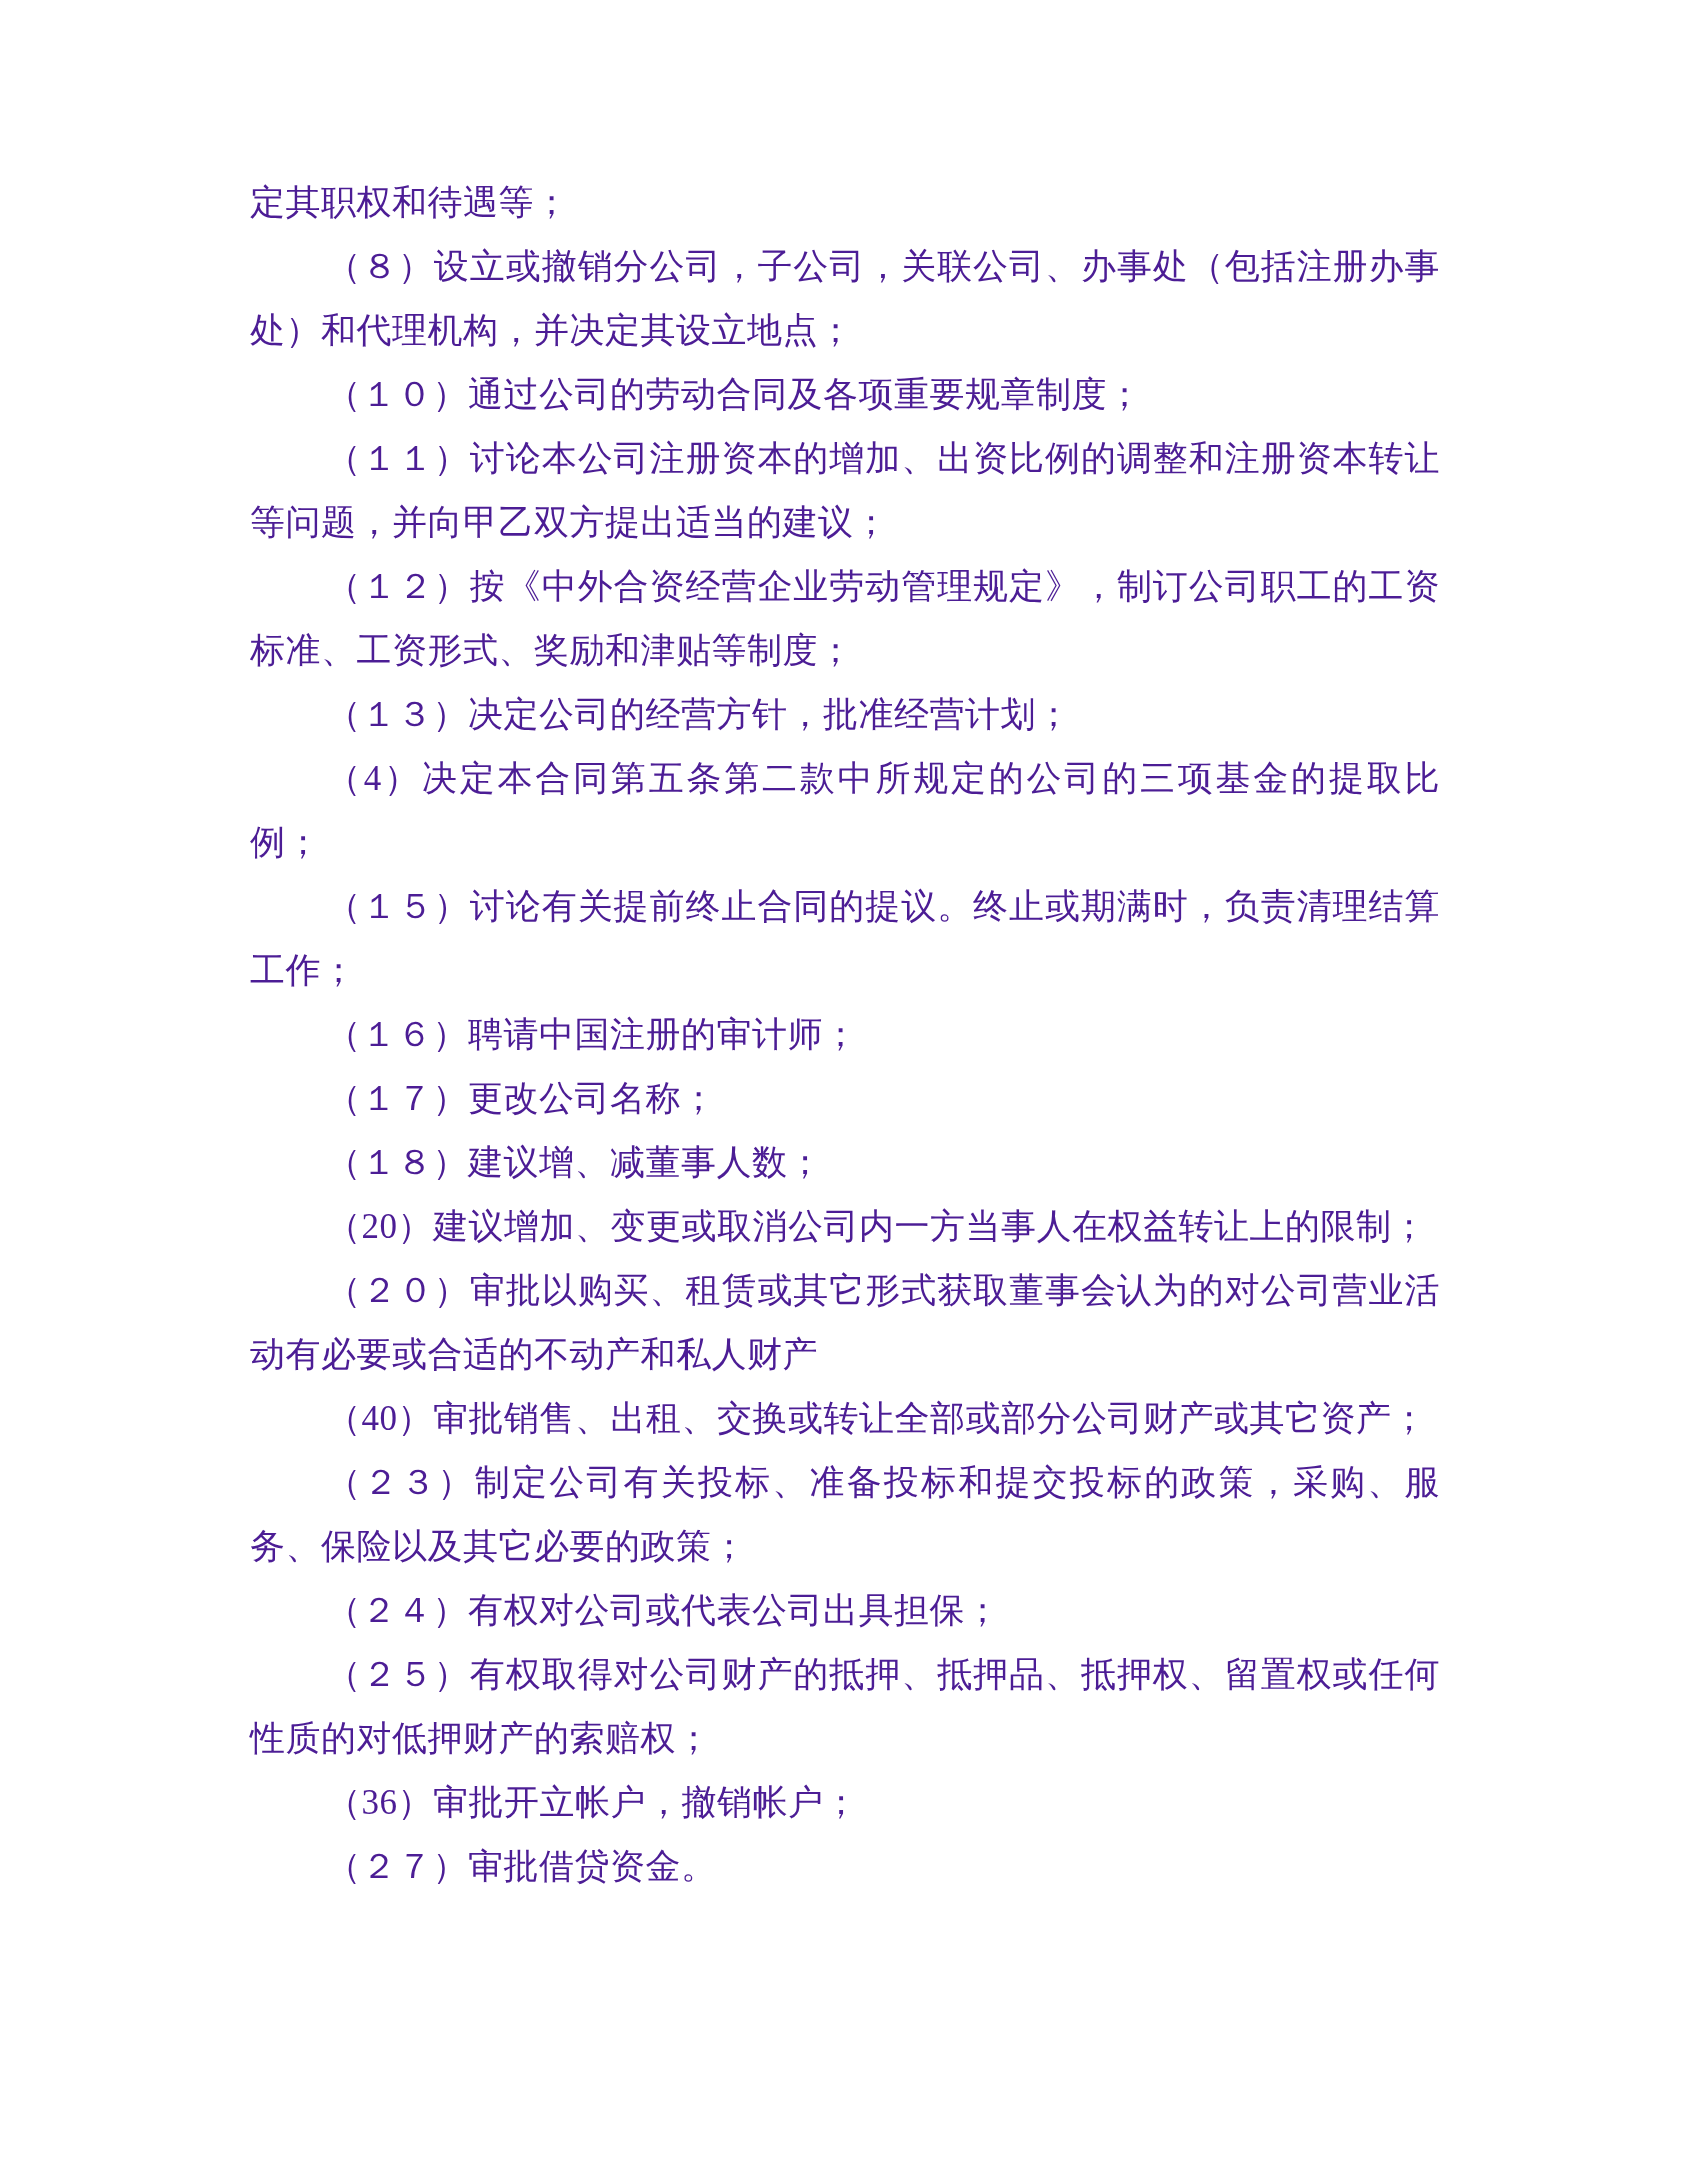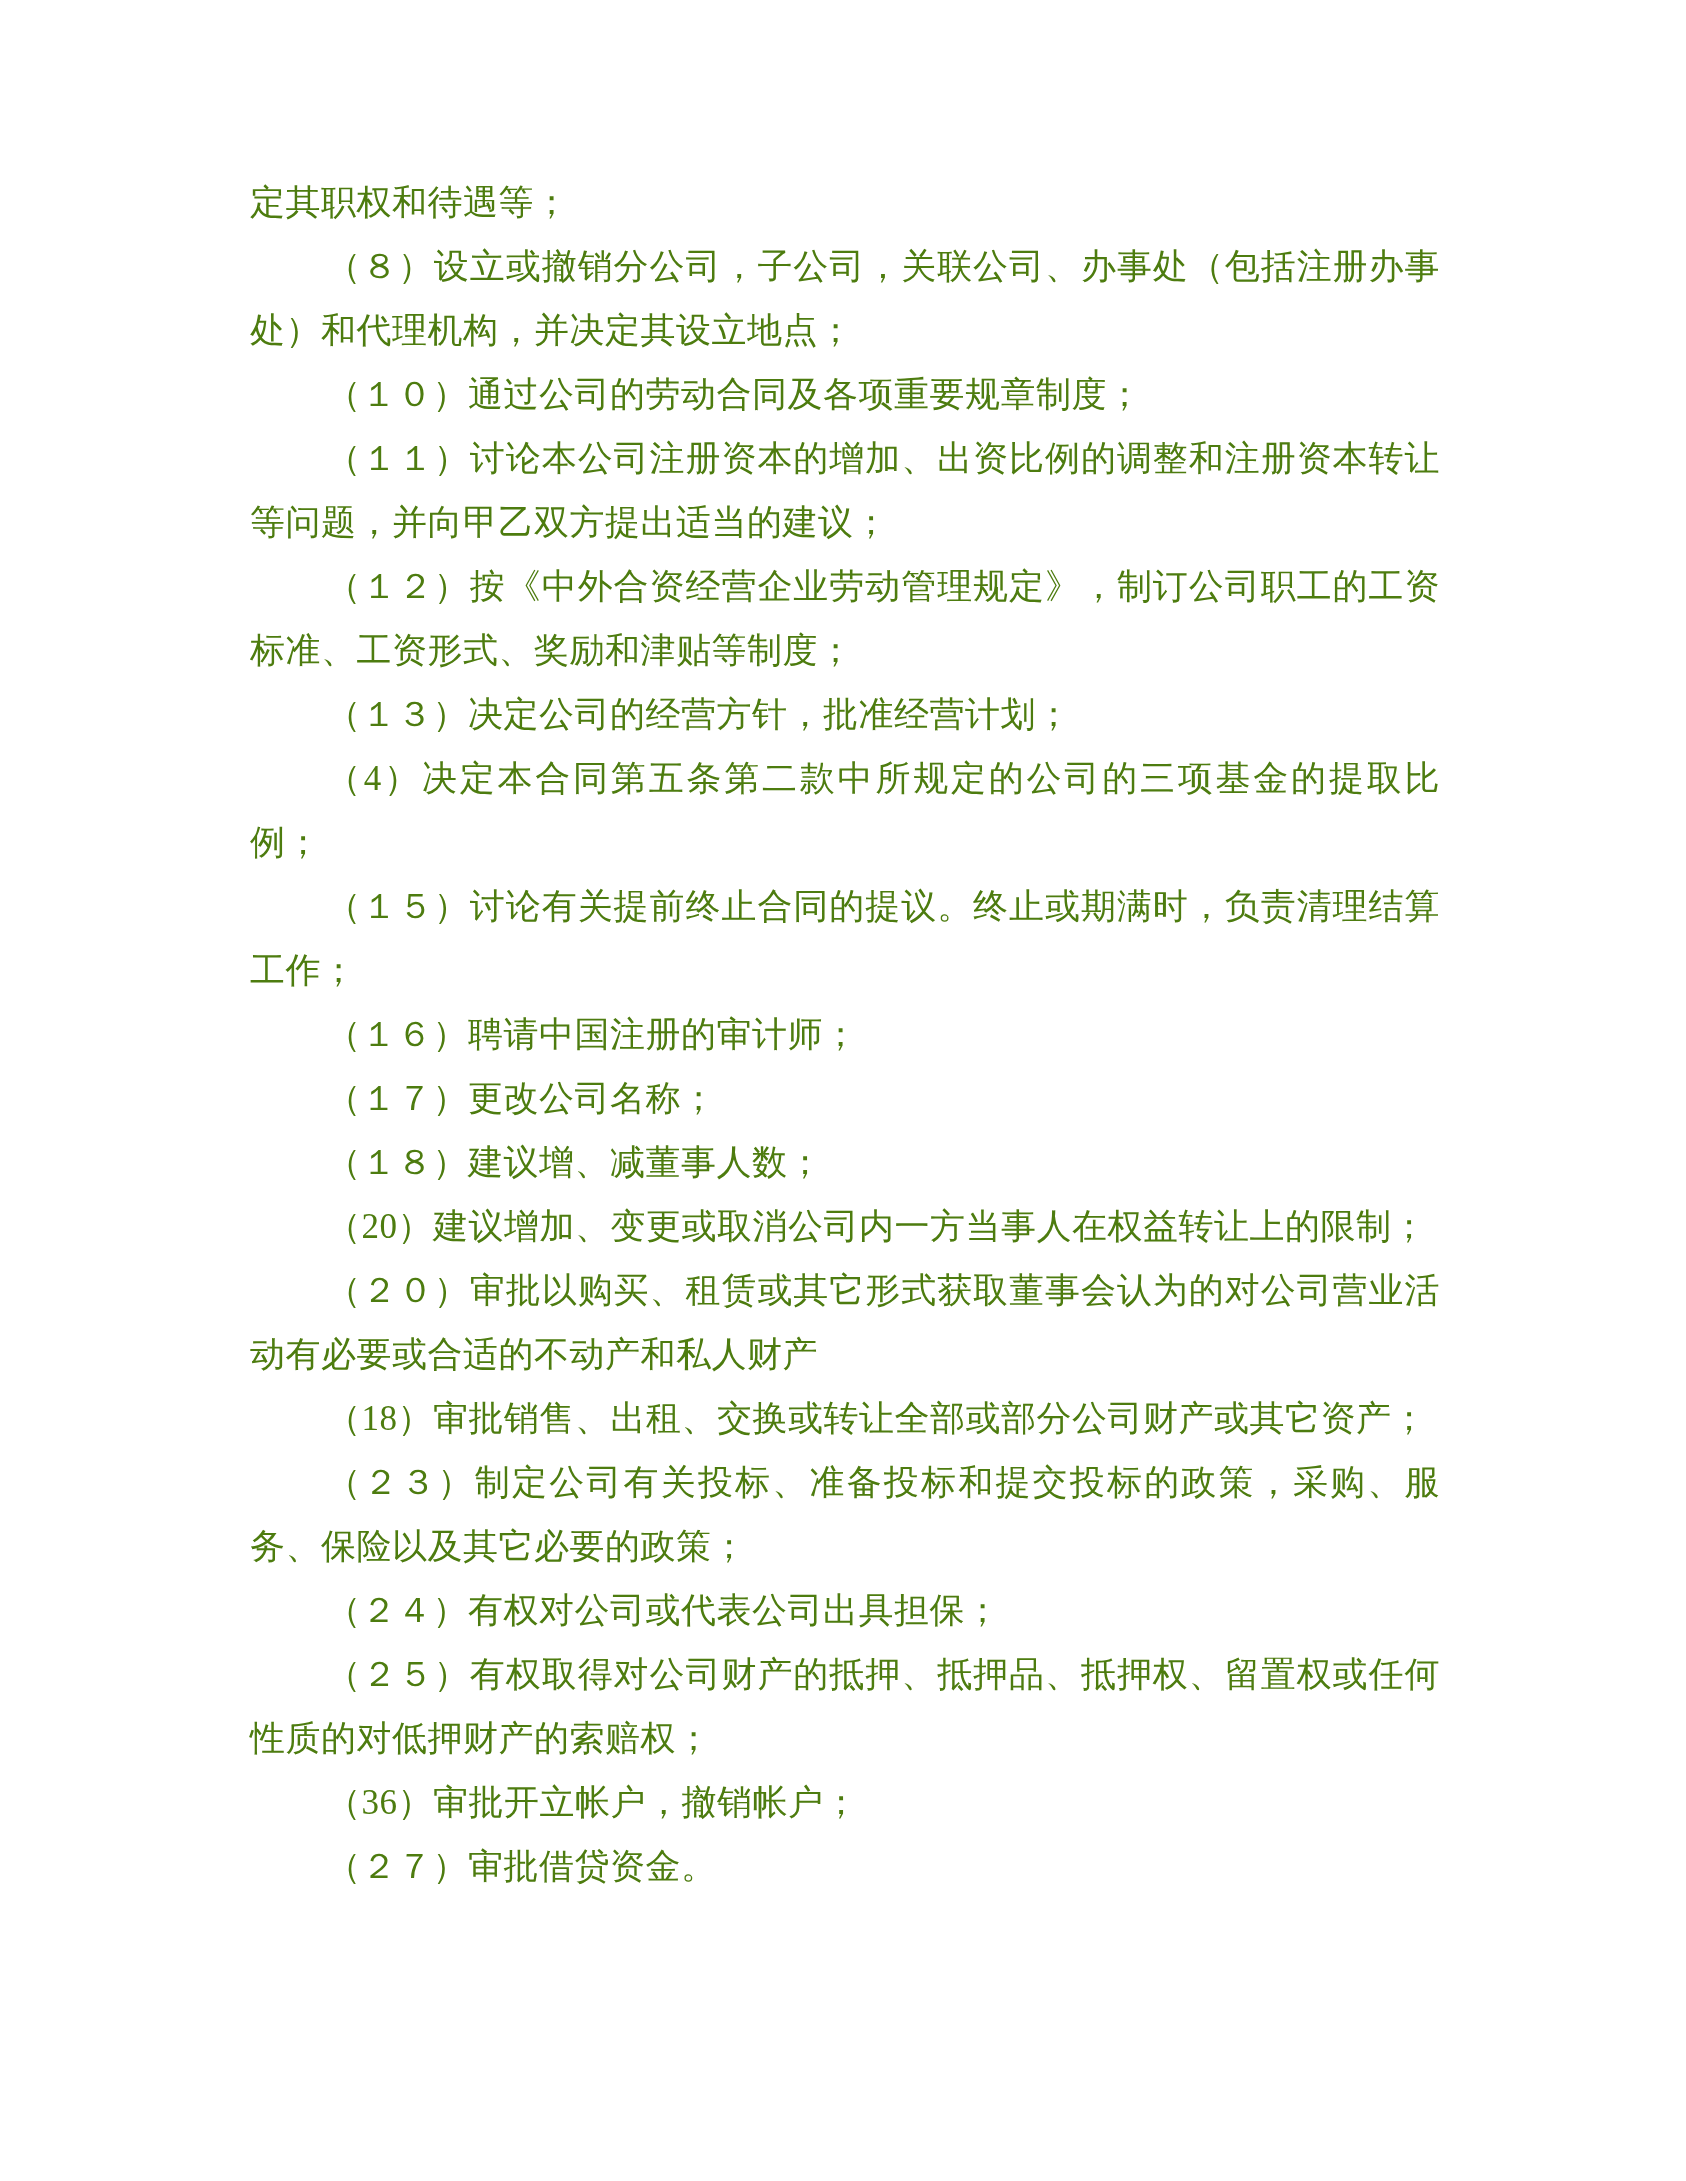--- a/index.html
+++ b/index.html
@@ -28,34 +28,34 @@
     letter-spacing: 0.5px;
     word-break: break-all;
   }
   .para.indent {
     text-indent: 76px;
   }
 </style>
 </head>
 <body>
 
-<main class="page" style="background: rgb(255, 255, 255); color: #4d7c0f;">
+<main class="page" style="background: rgb(255, 255, 255); color: #4c1d95;">
     <p class="para">定其职权和待遇等；</p>
     <p class="para indent">（８）设立或撤销分公司，子公司，关联公司、办事处（包括注册办事处）和代理机构，并决定其设立地点；</p>
     <p class="para indent">（１０）通过公司的劳动合同及各项重要规章制度；</p>
     <p class="para indent">（１１）讨论本公司注册资本的增加、出资比例的调整和注册资本转让等问题，并向甲乙双方提出适当的建议；</p>
     <p class="para indent">（１２）按《中外合资经营企业劳动管理规定》，制订公司职工的工资标准、工资形式、奖励和津贴等制度；</p>
     <p class="para indent">（１３）决定公司的经营方针，批准经营计划；</p>
     <p class="para indent">（4）决定本合同第五条第二款中所规定的公司的三项基金的提取比例；</p>
     <p class="para indent">（１５）讨论有关提前终止合同的提议。终止或期满时，负责清理结算工作；</p>
     <p class="para indent">（１６）聘请中国注册的审计师；</p>
     <p class="para indent">（１７）更改公司名称；</p>
     <p class="para indent">（１８）建议增、减董事人数；</p>
     <p class="para indent">（20）建议增加、变更或取消公司内一方当事人在权益转让上的限制；</p>
     <p class="para indent">（２０）审批以购买、租赁或其它形式获取董事会认为的对公司营业活动有必要或合适的不动产和私人财产</p>
-    <p class="para indent">（18）审批销售、出租、交换或转让全部或部分公司财产或其它资产；</p>
+    <p class="para indent">（40）审批销售、出租、交换或转让全部或部分公司财产或其它资产；</p>
     <p class="para indent">（２３）制定公司有关投标、准备投标和提交投标的政策，采购、服务、保险以及其它必要的政策；</p>
     <p class="para indent">（２４）有权对公司或代表公司出具担保；</p>
     <p class="para indent">（２５）有权取得对公司财产的抵押、抵押品、抵押权、留置权或任何性质的对低押财产的索赔权；</p>
     <p class="para indent">（36）审批开立帐户，撤销帐户；</p>
     <p class="para indent">（２７）审批借贷资金。</p>
   </main>
 
 
 </body></html>

